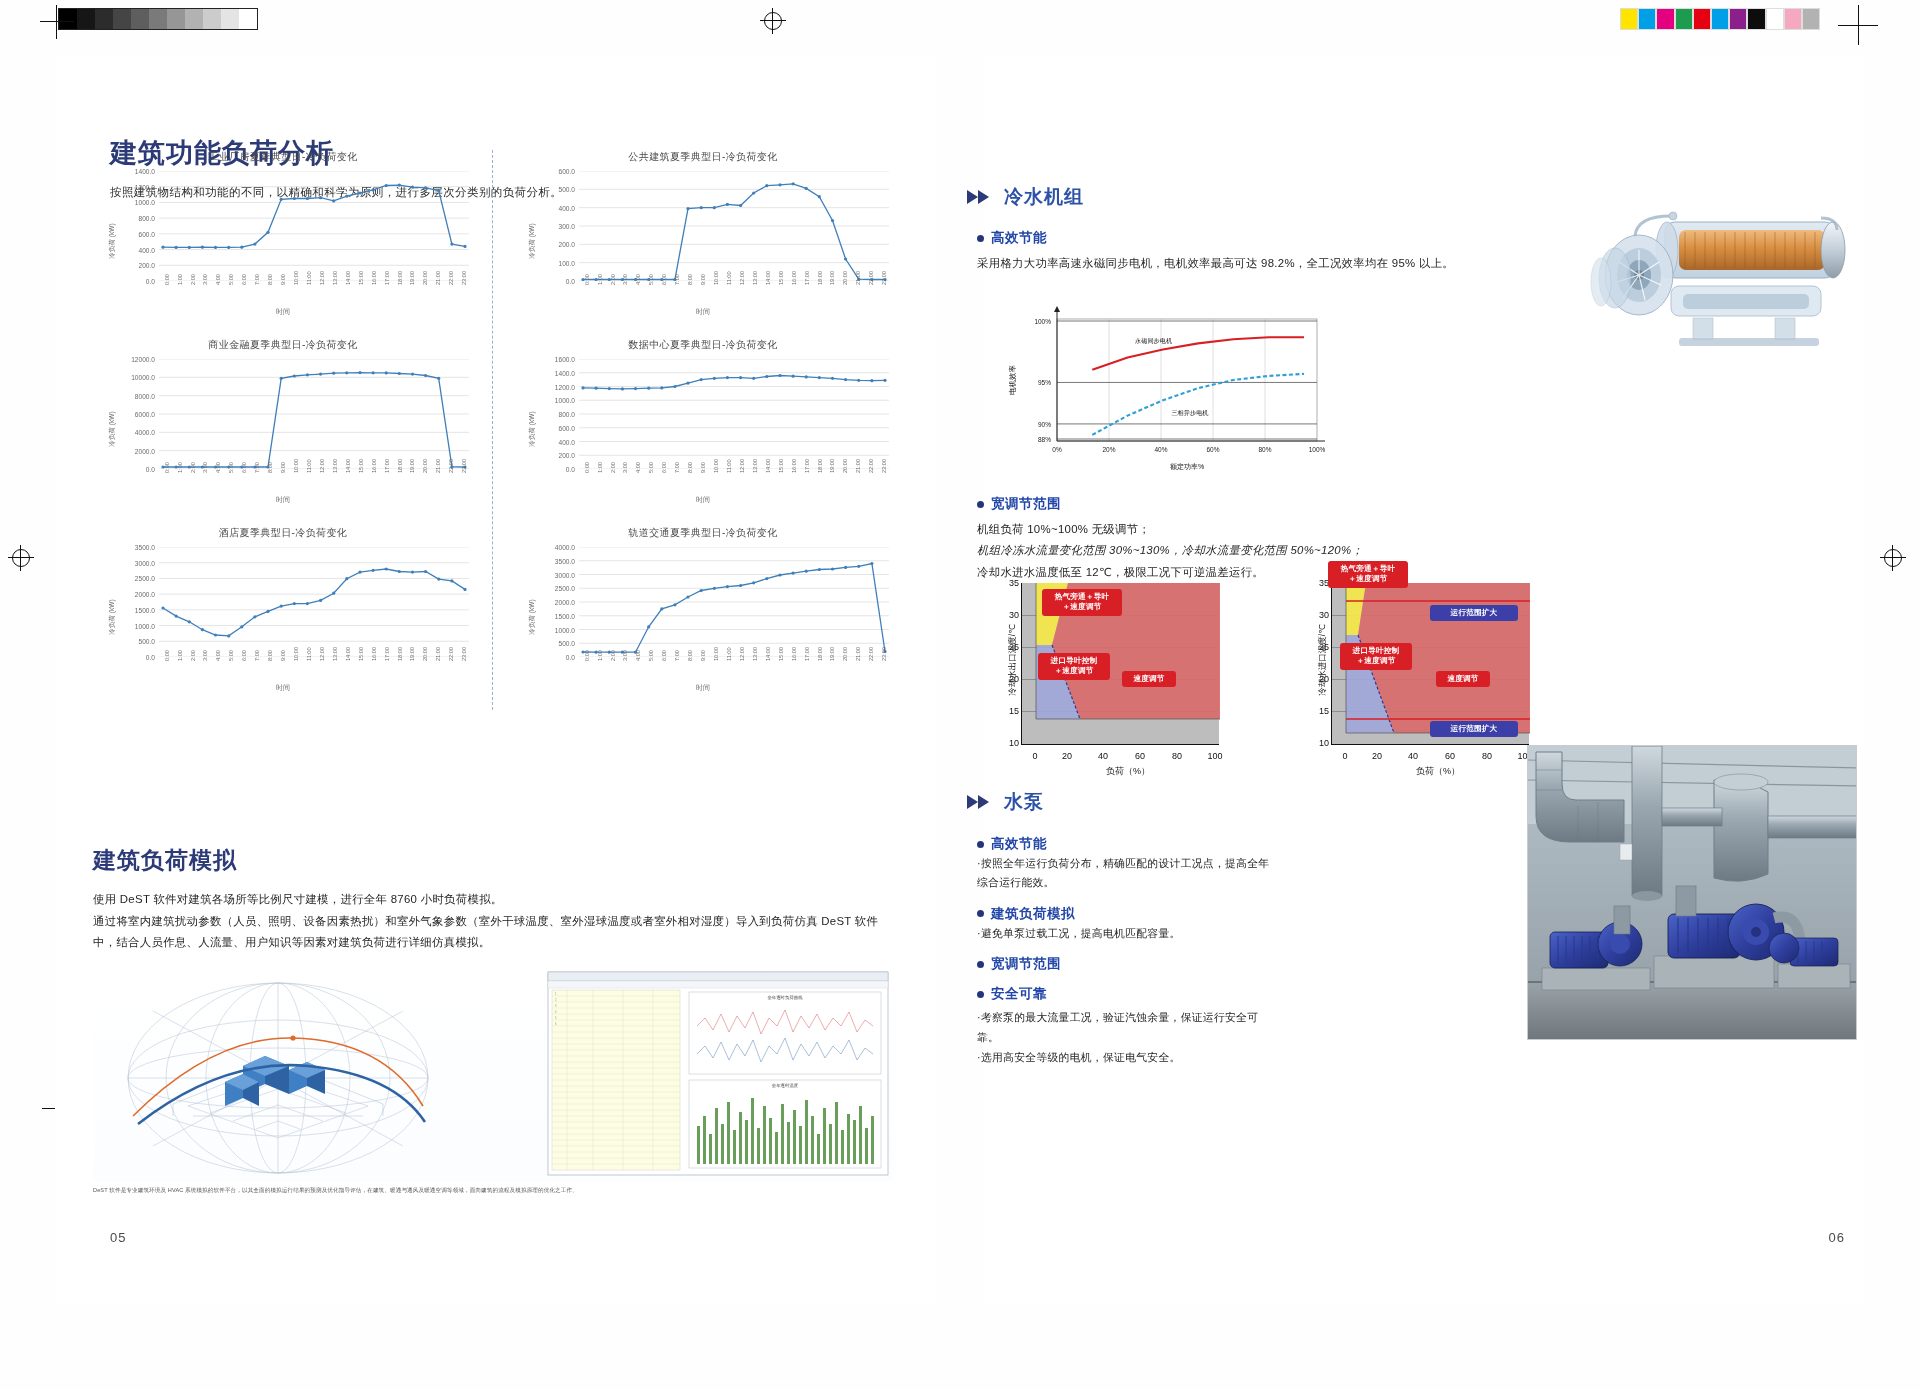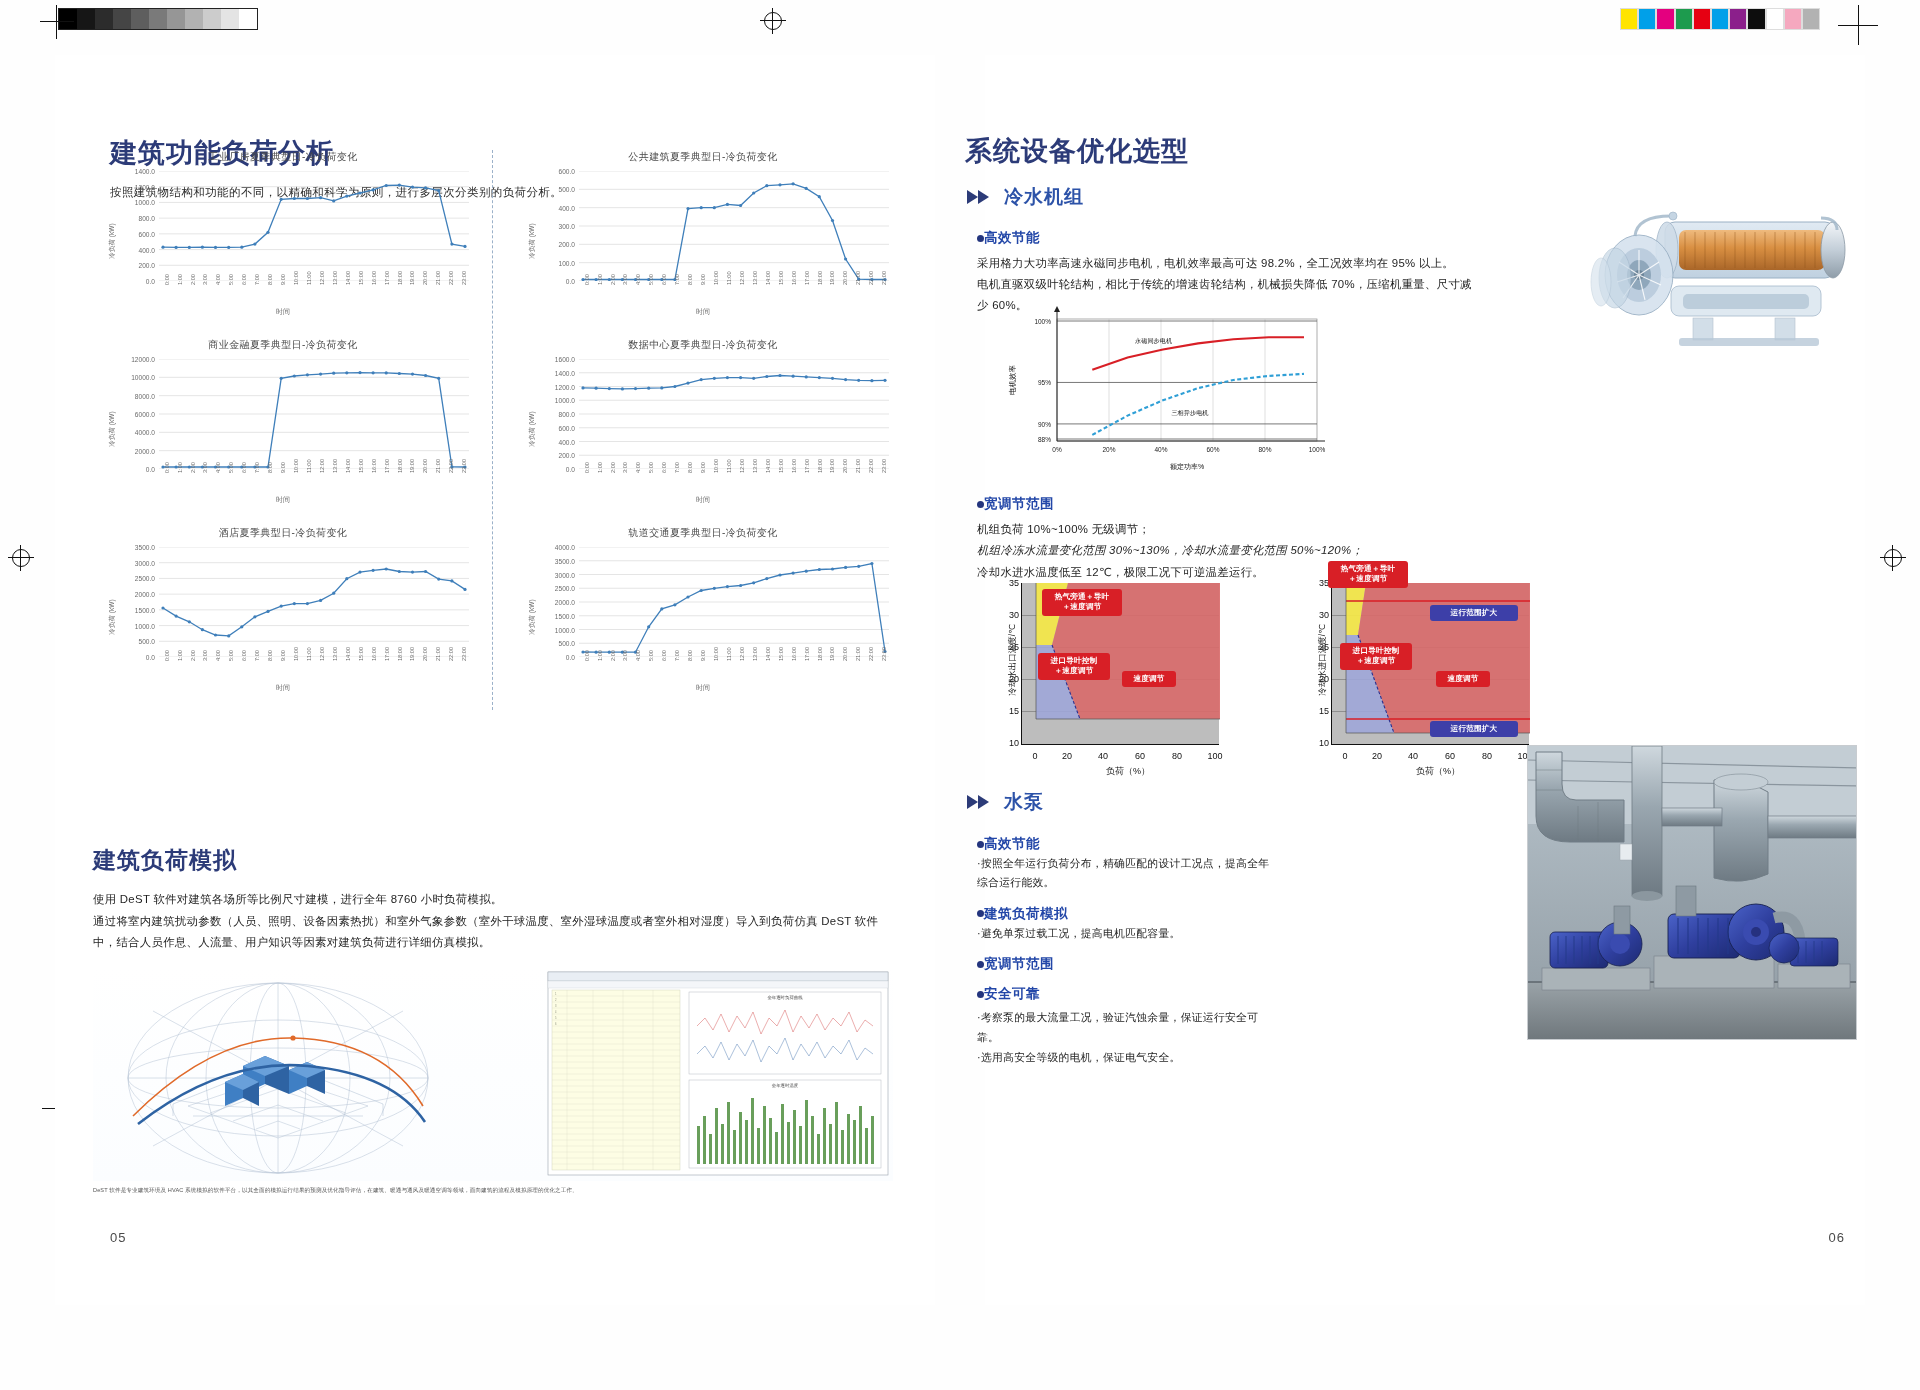--- a/index.html
+++ b/index.html
@@ -34,21 +34,21 @@
   .h2{ font-size:23px; font-weight:bold; color:#2c3b78; letter-spacing:1px; }
 
   .arrow-head{ display:flex; align-items:center; gap:9px; margin-top:4px;}
   .arrow-ico{ width:28px; height:15px; position:relative; flex:0 0 auto; }
   .arrow-ico i{ position:absolute; top:0; width:0;height:0;
       border-top:7.5px solid transparent; border-bottom:7.5px solid transparent;
       border-left:11px solid #2c3b78; }
   .arrow-ico i.a1{ left:0 } .arrow-ico i.a2{ left:11px }
   .arrow-title{ font-size:19px; font-weight:bold; color:#2c52a8; letter-spacing:1px; }
 
-  .bullet-head{ display:flex; align-items:center; margin-top:12px;}
+  .bullet-head{ display:flex; align-items:center; gap:7px; margin-top:12px;}
   .dot{ width:7px;height:7px;border-radius:50%;background:#24357e;flex:0 0 auto;}
   .bullet-title{ font-size:13.5px; font-weight:bold; color:#2347a8; letter-spacing:.5px;}
   .para{ font-size:11.4px; color:#1f1f1f; line-height:1.78; margin-top:6px; letter-spacing:.3px;}
   .para.small{ font-size:10.8px; line-height:1.8; }
 
   
   .chartgrid{ position:absolute; left:38px; top:95px; width:800px; height:560px; }
   .vdiv{ position:absolute; left:399px; top:0; width:0; height:560px;
          border-left:1.5px dashed #9bb1c9; }
   .cellwrap{ position:absolute; width:380px; height:180px; }
@@ -805,41 +805,37 @@
       </div>
 
       <div class="simcap">DeST 软件是专业建筑环境及 HVAC 系统模拟的软件平台，以其全面的模拟运行结果的预测及优化指导评估，在建筑、暖通与通风及暖通空调等领域，面向建筑的流程及模拟原理的优化之工作。</div>
     </div>
 
     <div class="pagenum" style="left:55px;top:1175px;">05</div>
   </div>
 
   <div class="page page-right">
 
-    <div style="position:absolute;left:-20px;top:78px;width:500px;">
-      <div class="h1">系统设备优化选型</div>
-    </div>
 
     <div style="position:absolute;left:-18px;top:125px;">
       <div class="arrow-head">
         <span class="arrow-ico">
             <i class="a1"></i>
             <i class="a2"></i>
           </span>
         <span class="arrow-title">冷水机组</span>
       </div>
     </div>
 
     <div style="position:absolute;left:-8px;top:162px;width:500px;">
       <div class="bullet-head">
         <span class="dot"></span>
         <span class="bullet-title">高效节能</span>
       </div>
       <div class="para">采用格力大功率高速永磁同步电机，电机效率最高可达 98.2%，全工况效率均在 95% 以上。</div>
-      <div class="para" style="margin-top:1px;">电机直驱双级叶轮结构，相比于传统的增速齿轮结构，机械损失降低 70%，压缩机重量、尺寸减少 60%。</div>
     </div>
 
     <div class="chillerpic">
       <svg width="280" height="210" viewBox="0 0 280 210">
         <defs>
           <linearGradient id="gShell" x1="0" y1="0" x2="0" y2="1">
             <stop offset="0" stop-color="#dfe9f2" stop-opacity=".95"></stop>
             <stop offset="1" stop-color="#b9ccdd" stop-opacity=".9"></stop>
           </linearGradient>
           <linearGradient id="gCopper" x1="0" y1="0" x2="0" y2="1">

